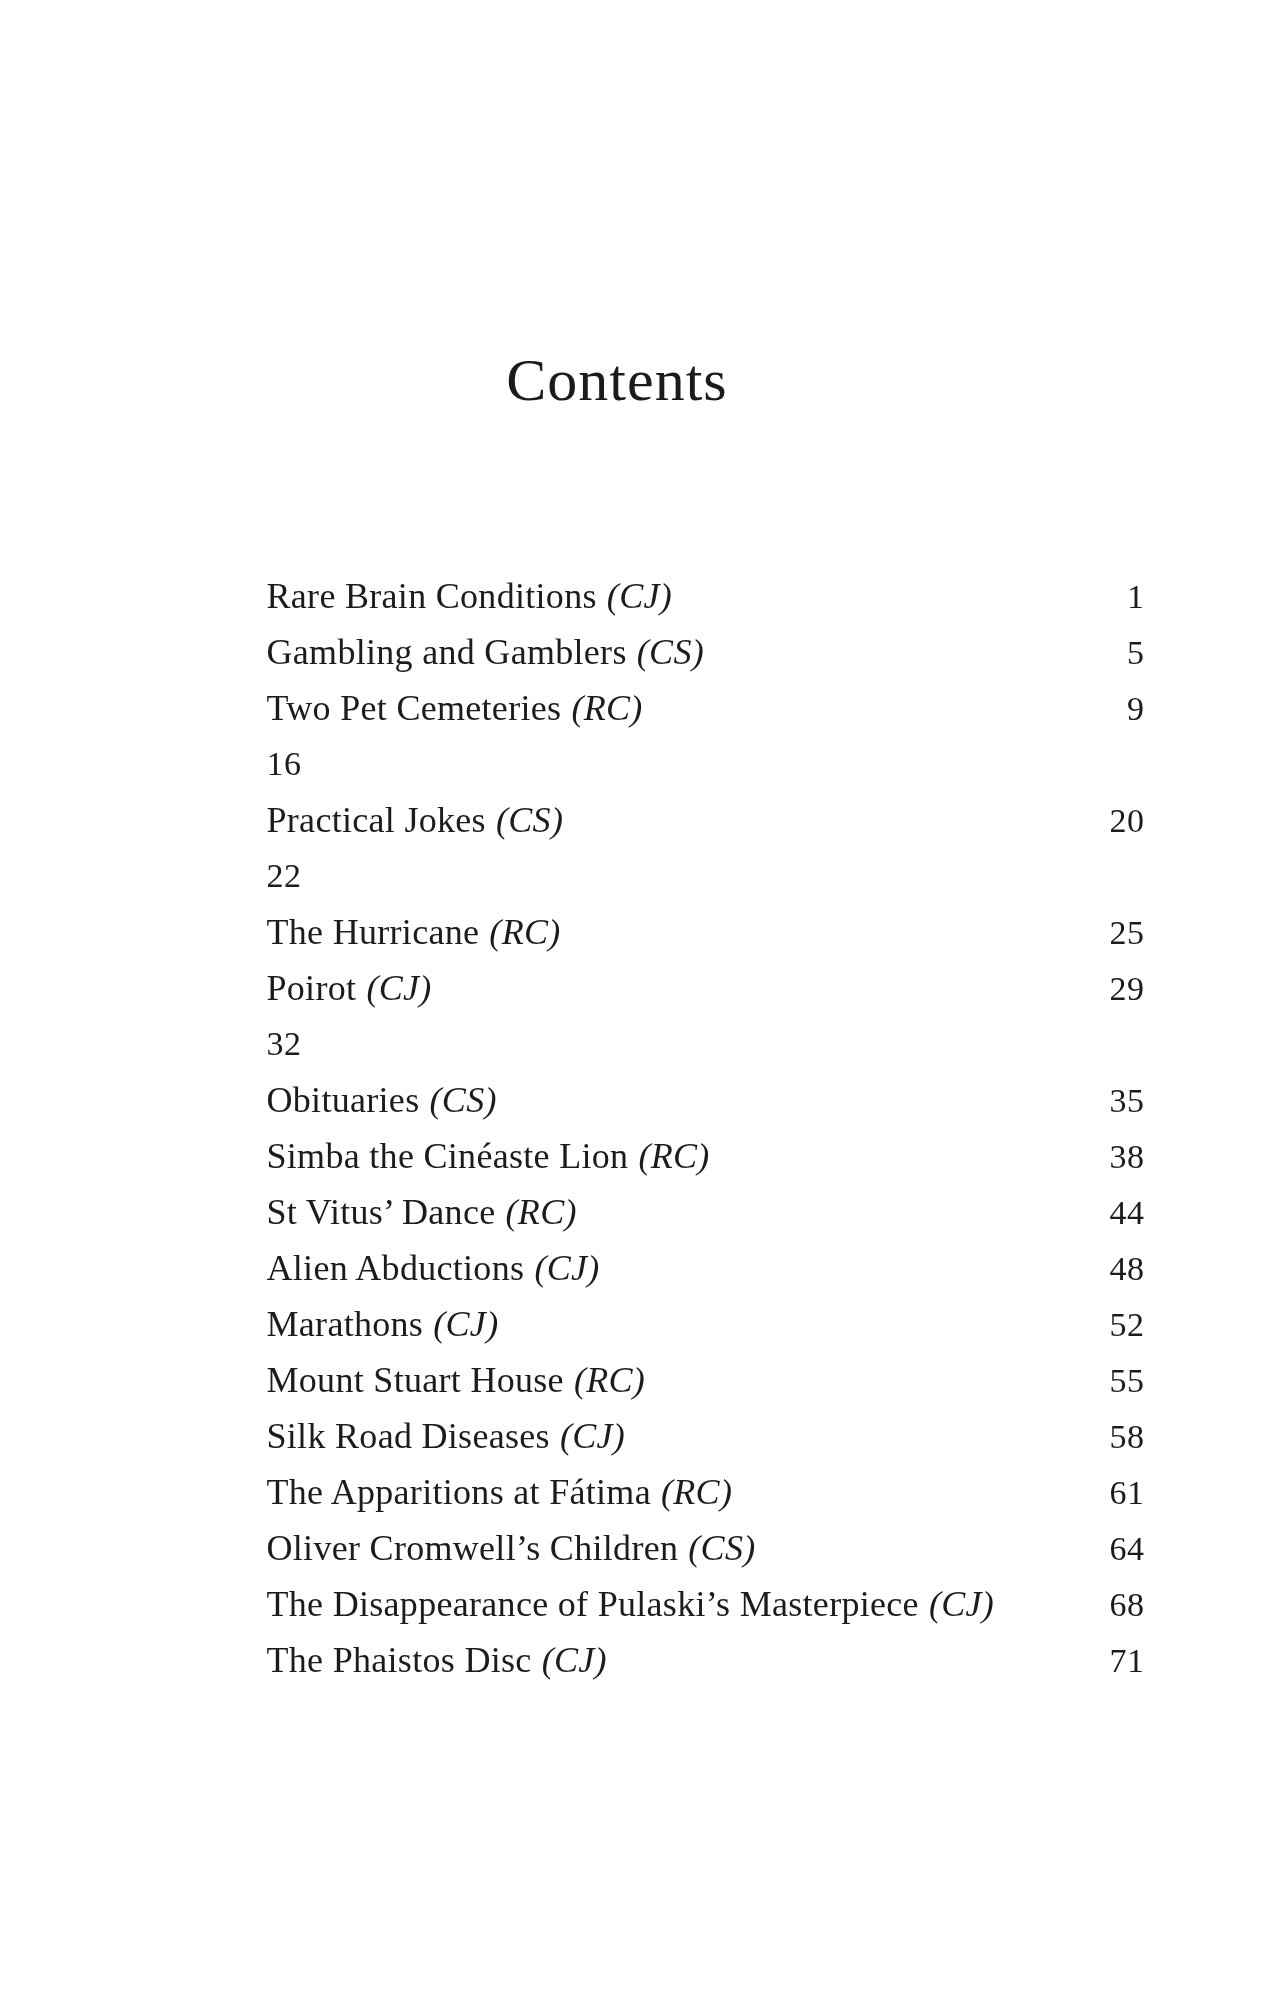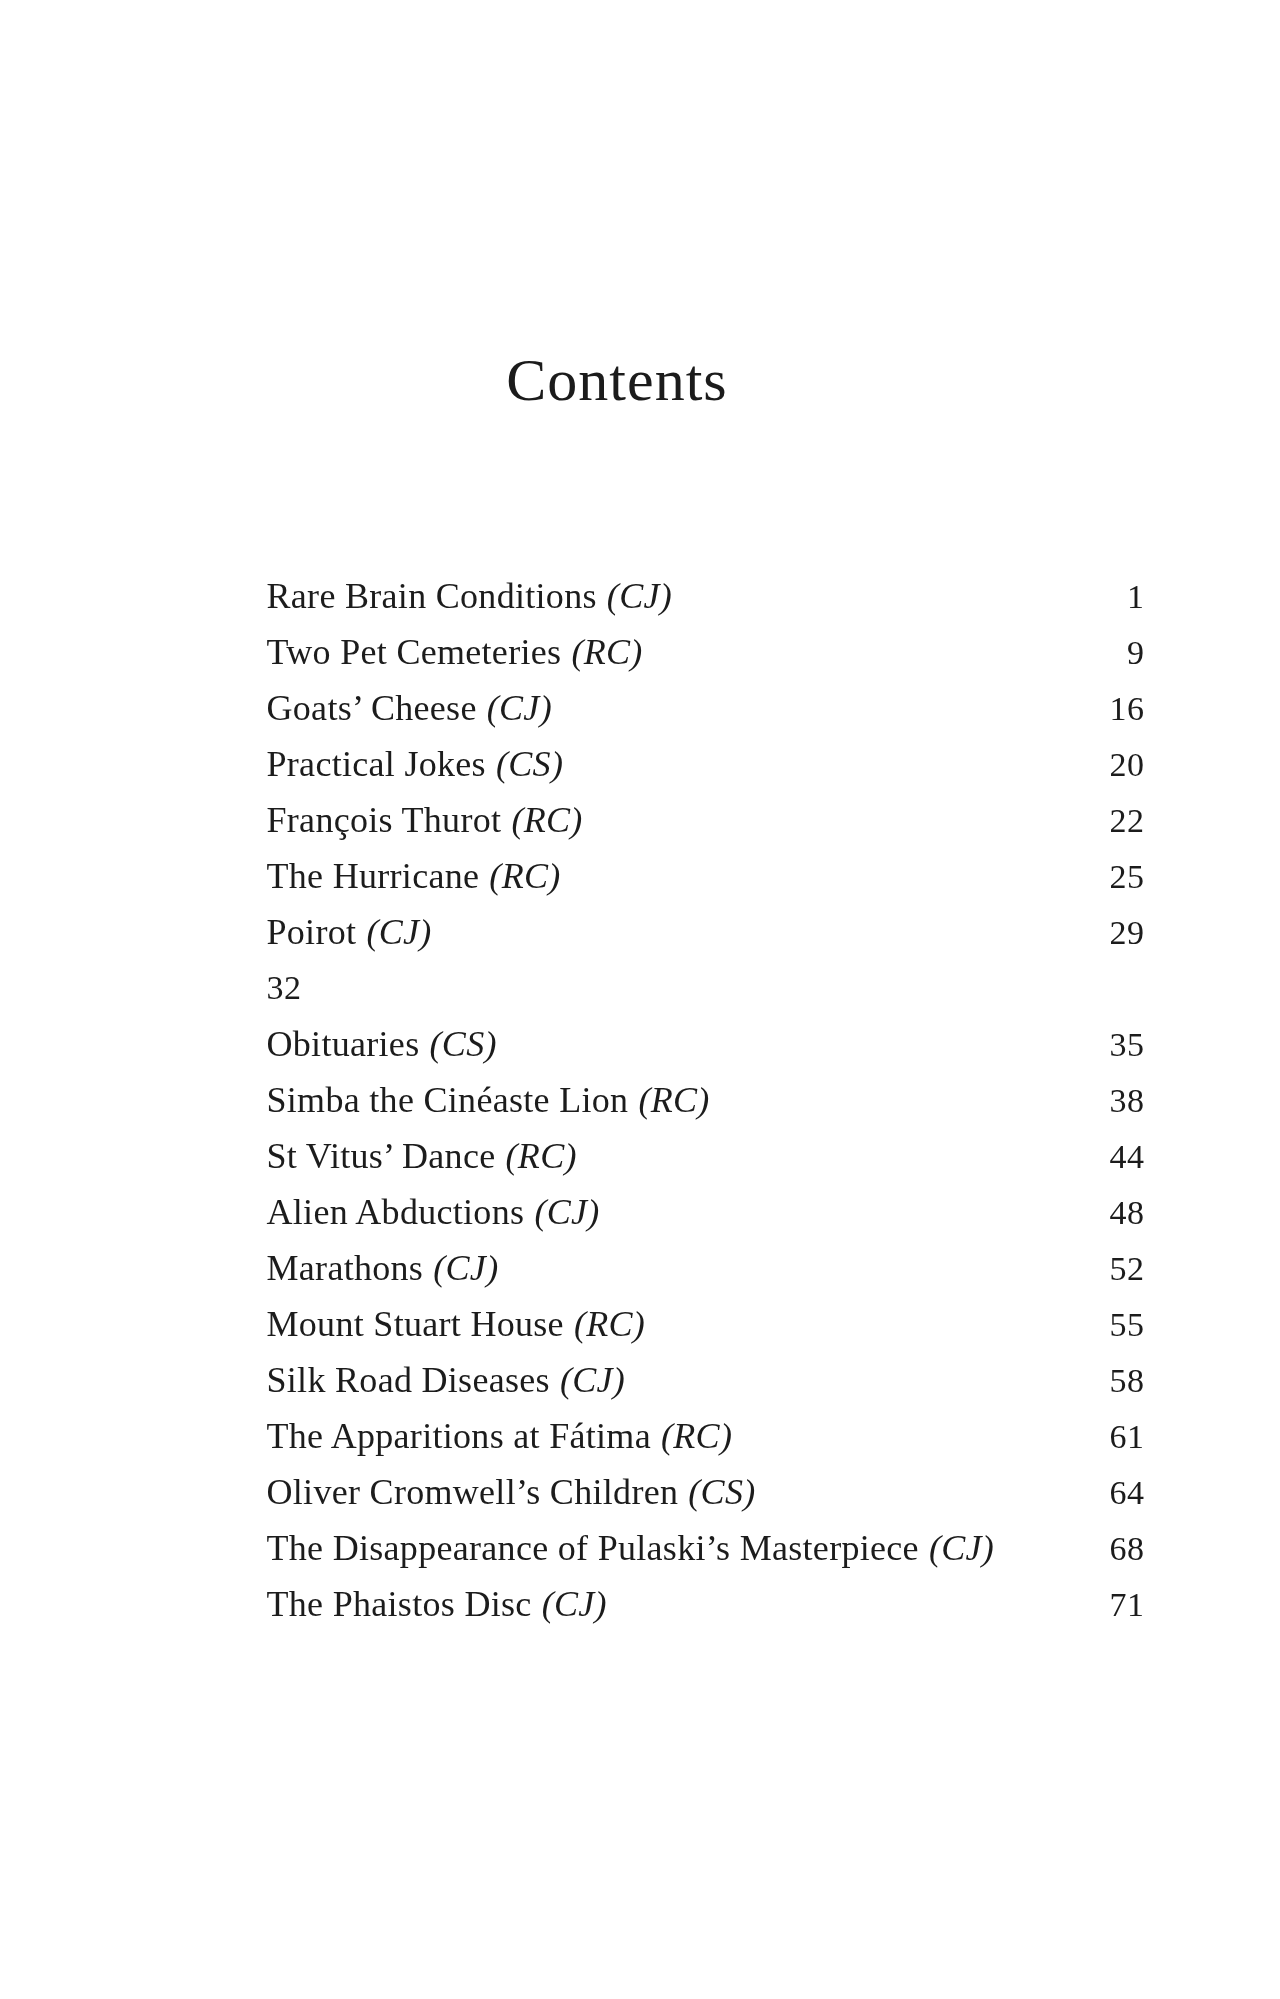--- a/index.html
+++ b/index.html
@@ -66,39 +66,41 @@
 <div class="page">
 
   <h1 class="title">Contents</h1>
 
   <div class="toc">
     <div class="toc-row">
       <span class="entry-title"><span class="pre">Rare Brain Conditions</span><span class="ital"></span><span class="post"></span><span class="initials">(CJ)</span></span>
       <span class="pagenum">1</span>
     </div>
 
+    <div class="toc-row">
+      <span class="entry-title"><span class="pre">Gambling and Gamblers</span><span class="ital"></span><span class="post"></span><span class="initials">(CS)</span></span>
+      <span class="pagenum">5</span>
+    </div>
 
     <div class="toc-row">
       <span class="entry-title"><span class="pre">Two Pet Cemeteries</span><span class="ital"></span><span class="post"></span><span class="initials">(RC)</span></span>
       <span class="pagenum">9</span>
     </div>
 
 
     <div class="toc-row">
-      <span class="entry-title"><span class="pre">Goats’ Cheese</span><span class="ital"></span><span class="post"></span><span class="initials">(CJ)</span></span>
       <span class="pagenum">16</span>
     </div>
 
     <div class="toc-row">
       <span class="entry-title"><span class="pre">Practical Jokes</span><span class="ital"></span><span class="post"></span><span class="initials">(CS)</span></span>
       <span class="pagenum">20</span>
     </div>
 
     <div class="toc-row">
-      <span class="entry-title"><span class="pre">François Thurot</span><span class="ital"></span><span class="post"></span><span class="initials">(RC)</span></span>
       <span class="pagenum">22</span>
     </div>
 
     <div class="toc-row">
       <span class="entry-title"><span class="pre">The Hurricane</span><span class="ital"></span><span class="post"></span><span class="initials">(RC)</span></span>
       <span class="pagenum">25</span>
     </div>
 
     <div class="toc-row">
       <span class="entry-title"><span class="pre">Poirot</span><span class="ital"></span><span class="post"></span><span class="initials">(CJ)</span></span>

